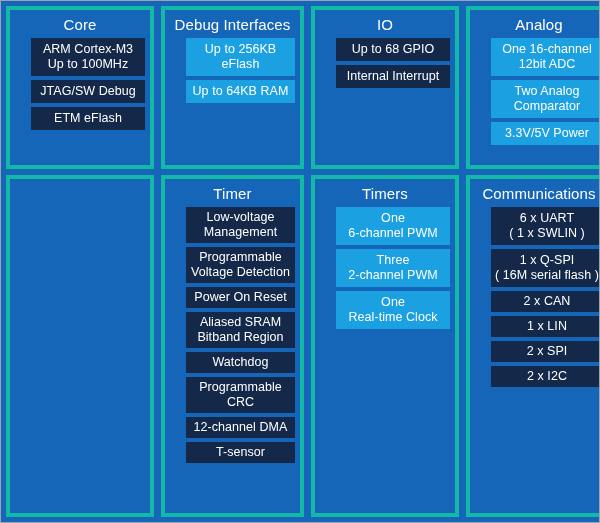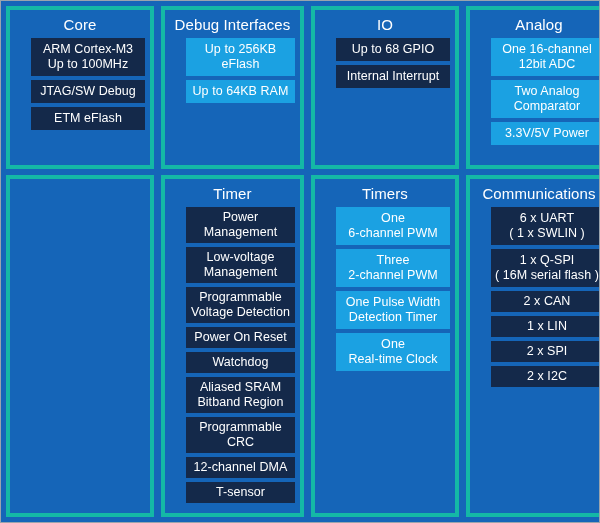--- a/index.html
+++ b/index.html
@@ -117,45 +117,42 @@
         <div class="tile light">3.3V/5V Power</div>
       </div>
     </div>
 
     <div class="panel">
     </div>
 
     <div class="panel">
       <div class="panel-title">Timer</div>
       <div class="tiles">
-        <div class="tile dark tight">Power Management</div>
         <div class="tile dark tight">Low-voltage
 Management</div>
         <div class="tile dark tight">Programmable
 Voltage Detection</div>
         <div class="tile dark tight">Power On Reset</div>
-        <div class="tile dark tight">Watchdog</div>
         <div class="tile dark tight">Aliased SRAM
 Bitband Region</div>
+        <div class="tile dark tight">Watchdog</div>
         <div class="tile dark tight">Programmable
 CRC</div>
         <div class="tile dark tight">12-channel DMA</div>
         <div class="tile dark tight">T-sensor</div>
       </div>
     </div>
 
     <div class="panel">
       <div class="panel-title">Timers</div>
       <div class="tiles">
         <div class="tile light">One
 6-channel PWM</div>
         <div class="tile light">Three
 2-channel PWM</div>
-        <div class="tile light">One Pulse Width
-Detection Timer</div>
         <div class="tile light">One
 Real-time Clock</div>
       </div>
     </div>
 
     <div class="panel">
       <div class="panel-title">Communications</div>
       <div class="tiles">
         <div class="tile dark">6 x UART
 ( 1 x SWLIN )</div>

